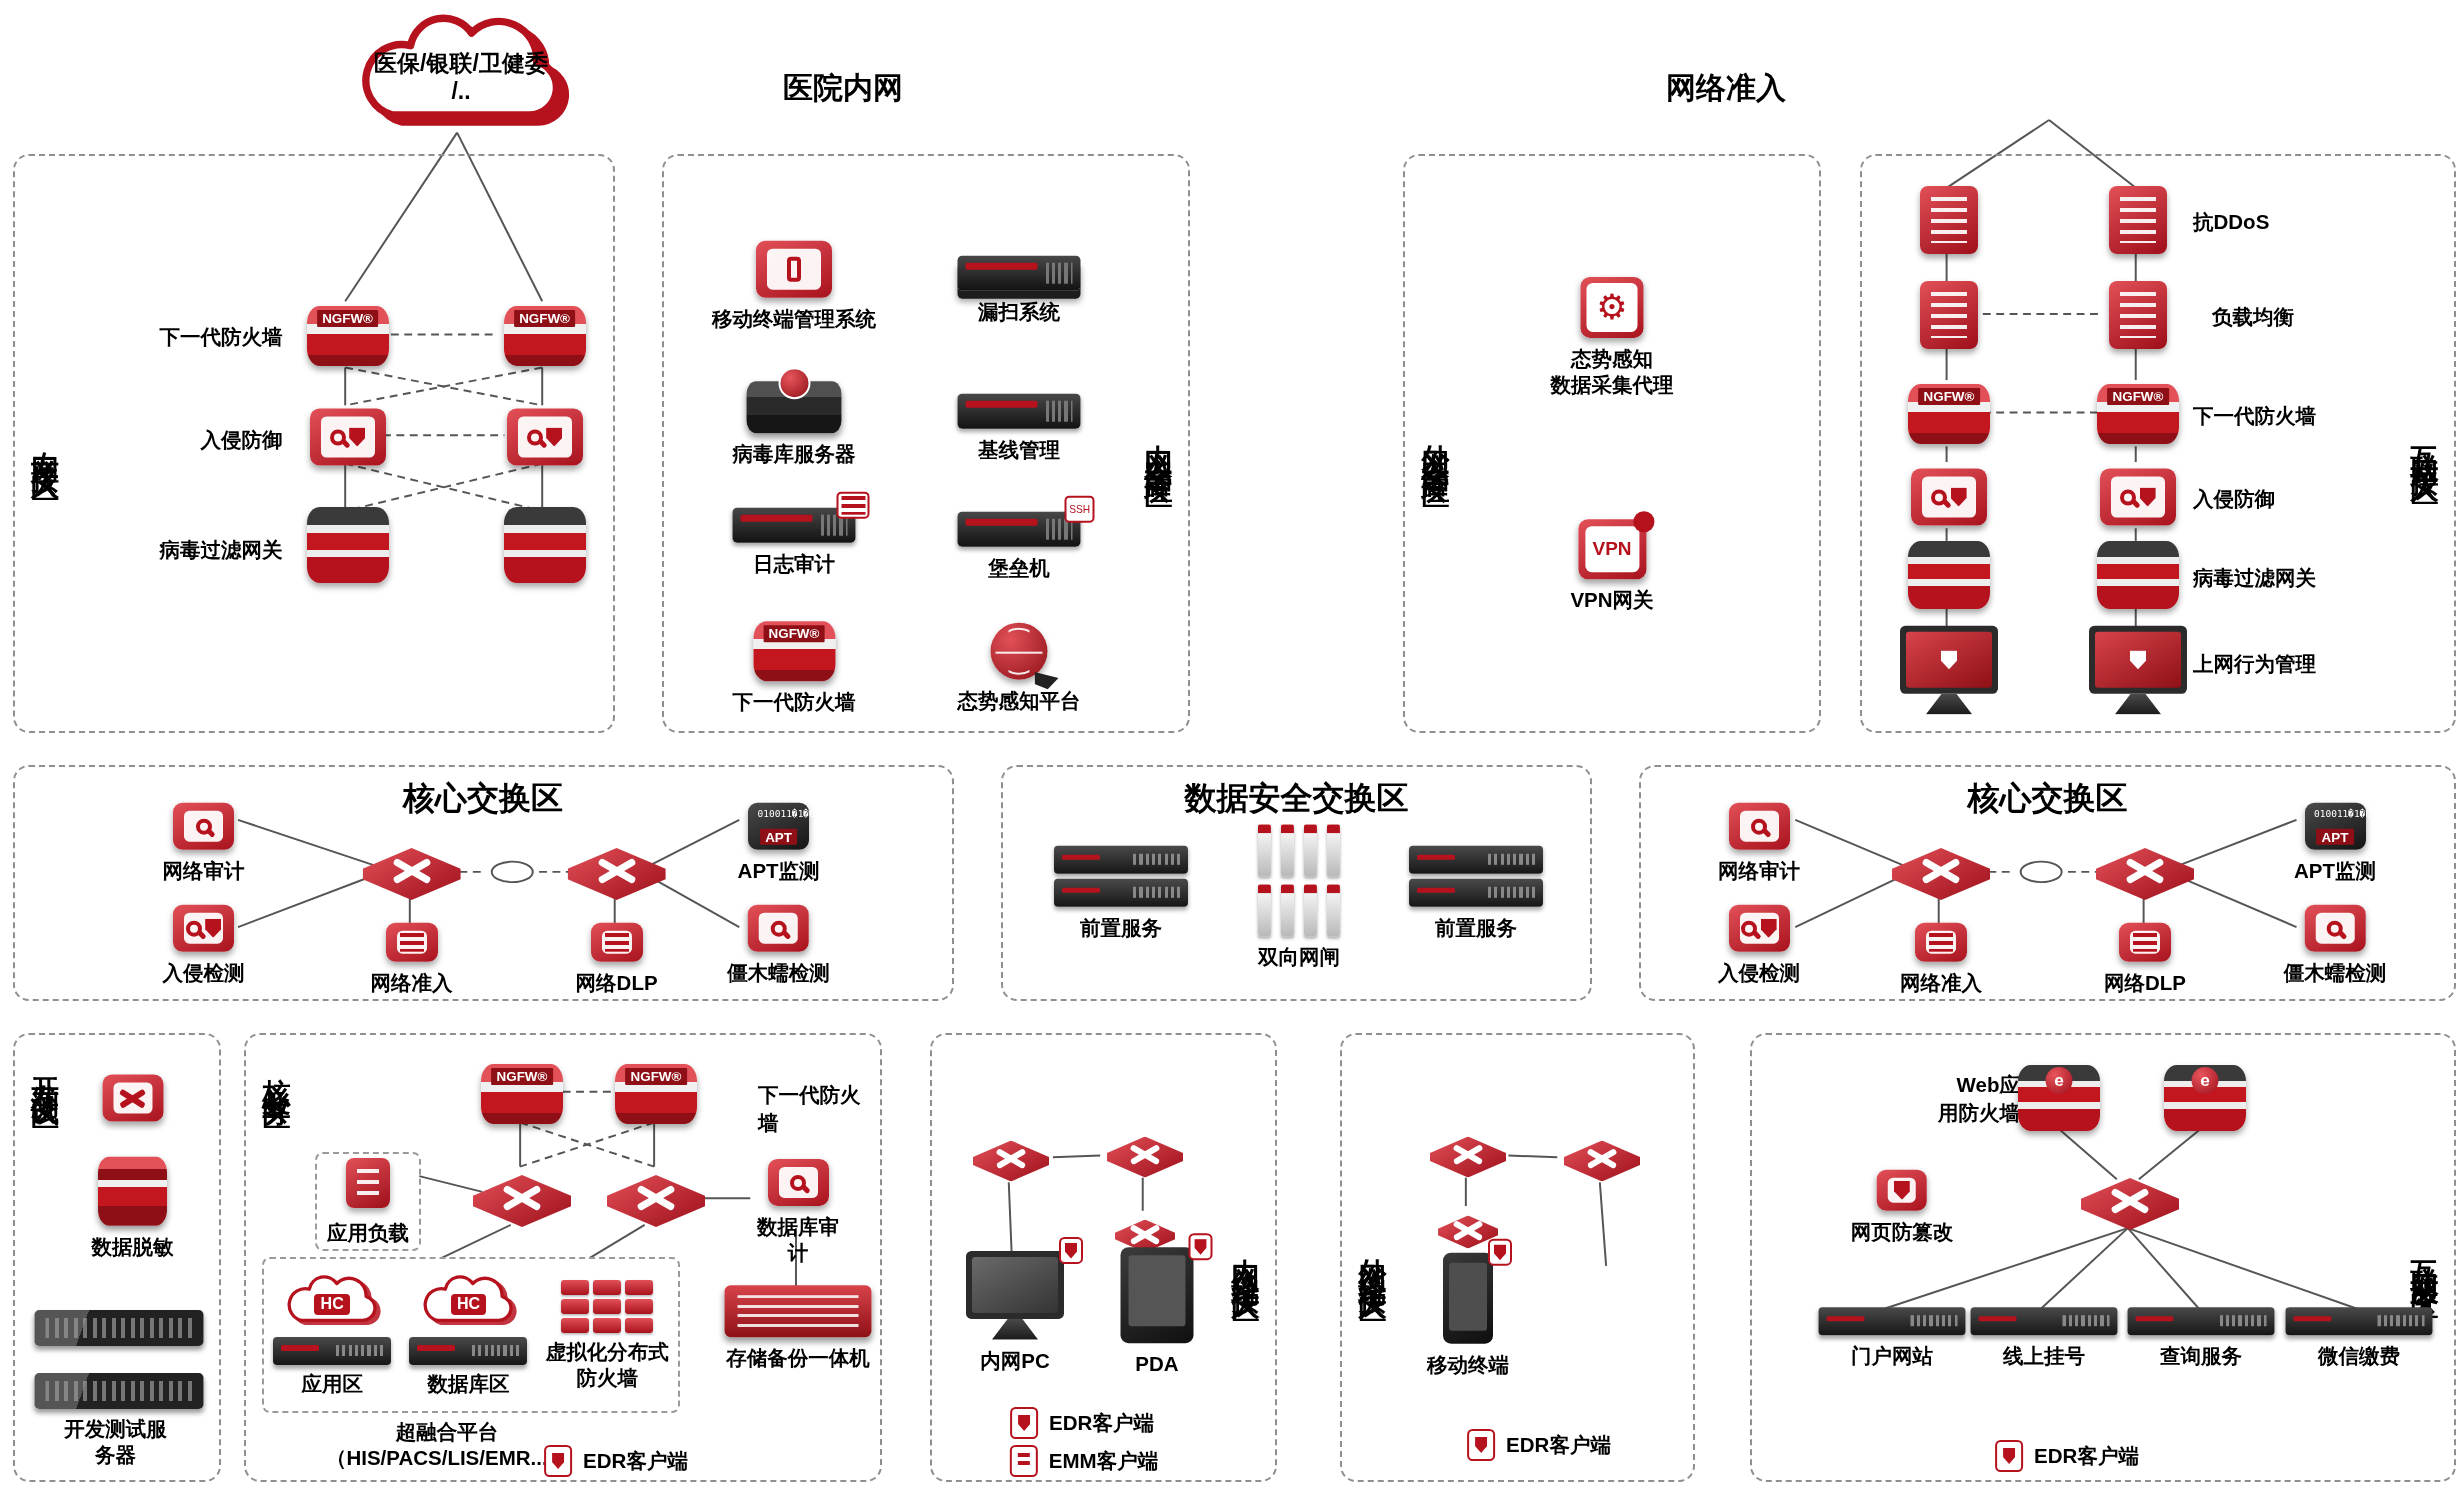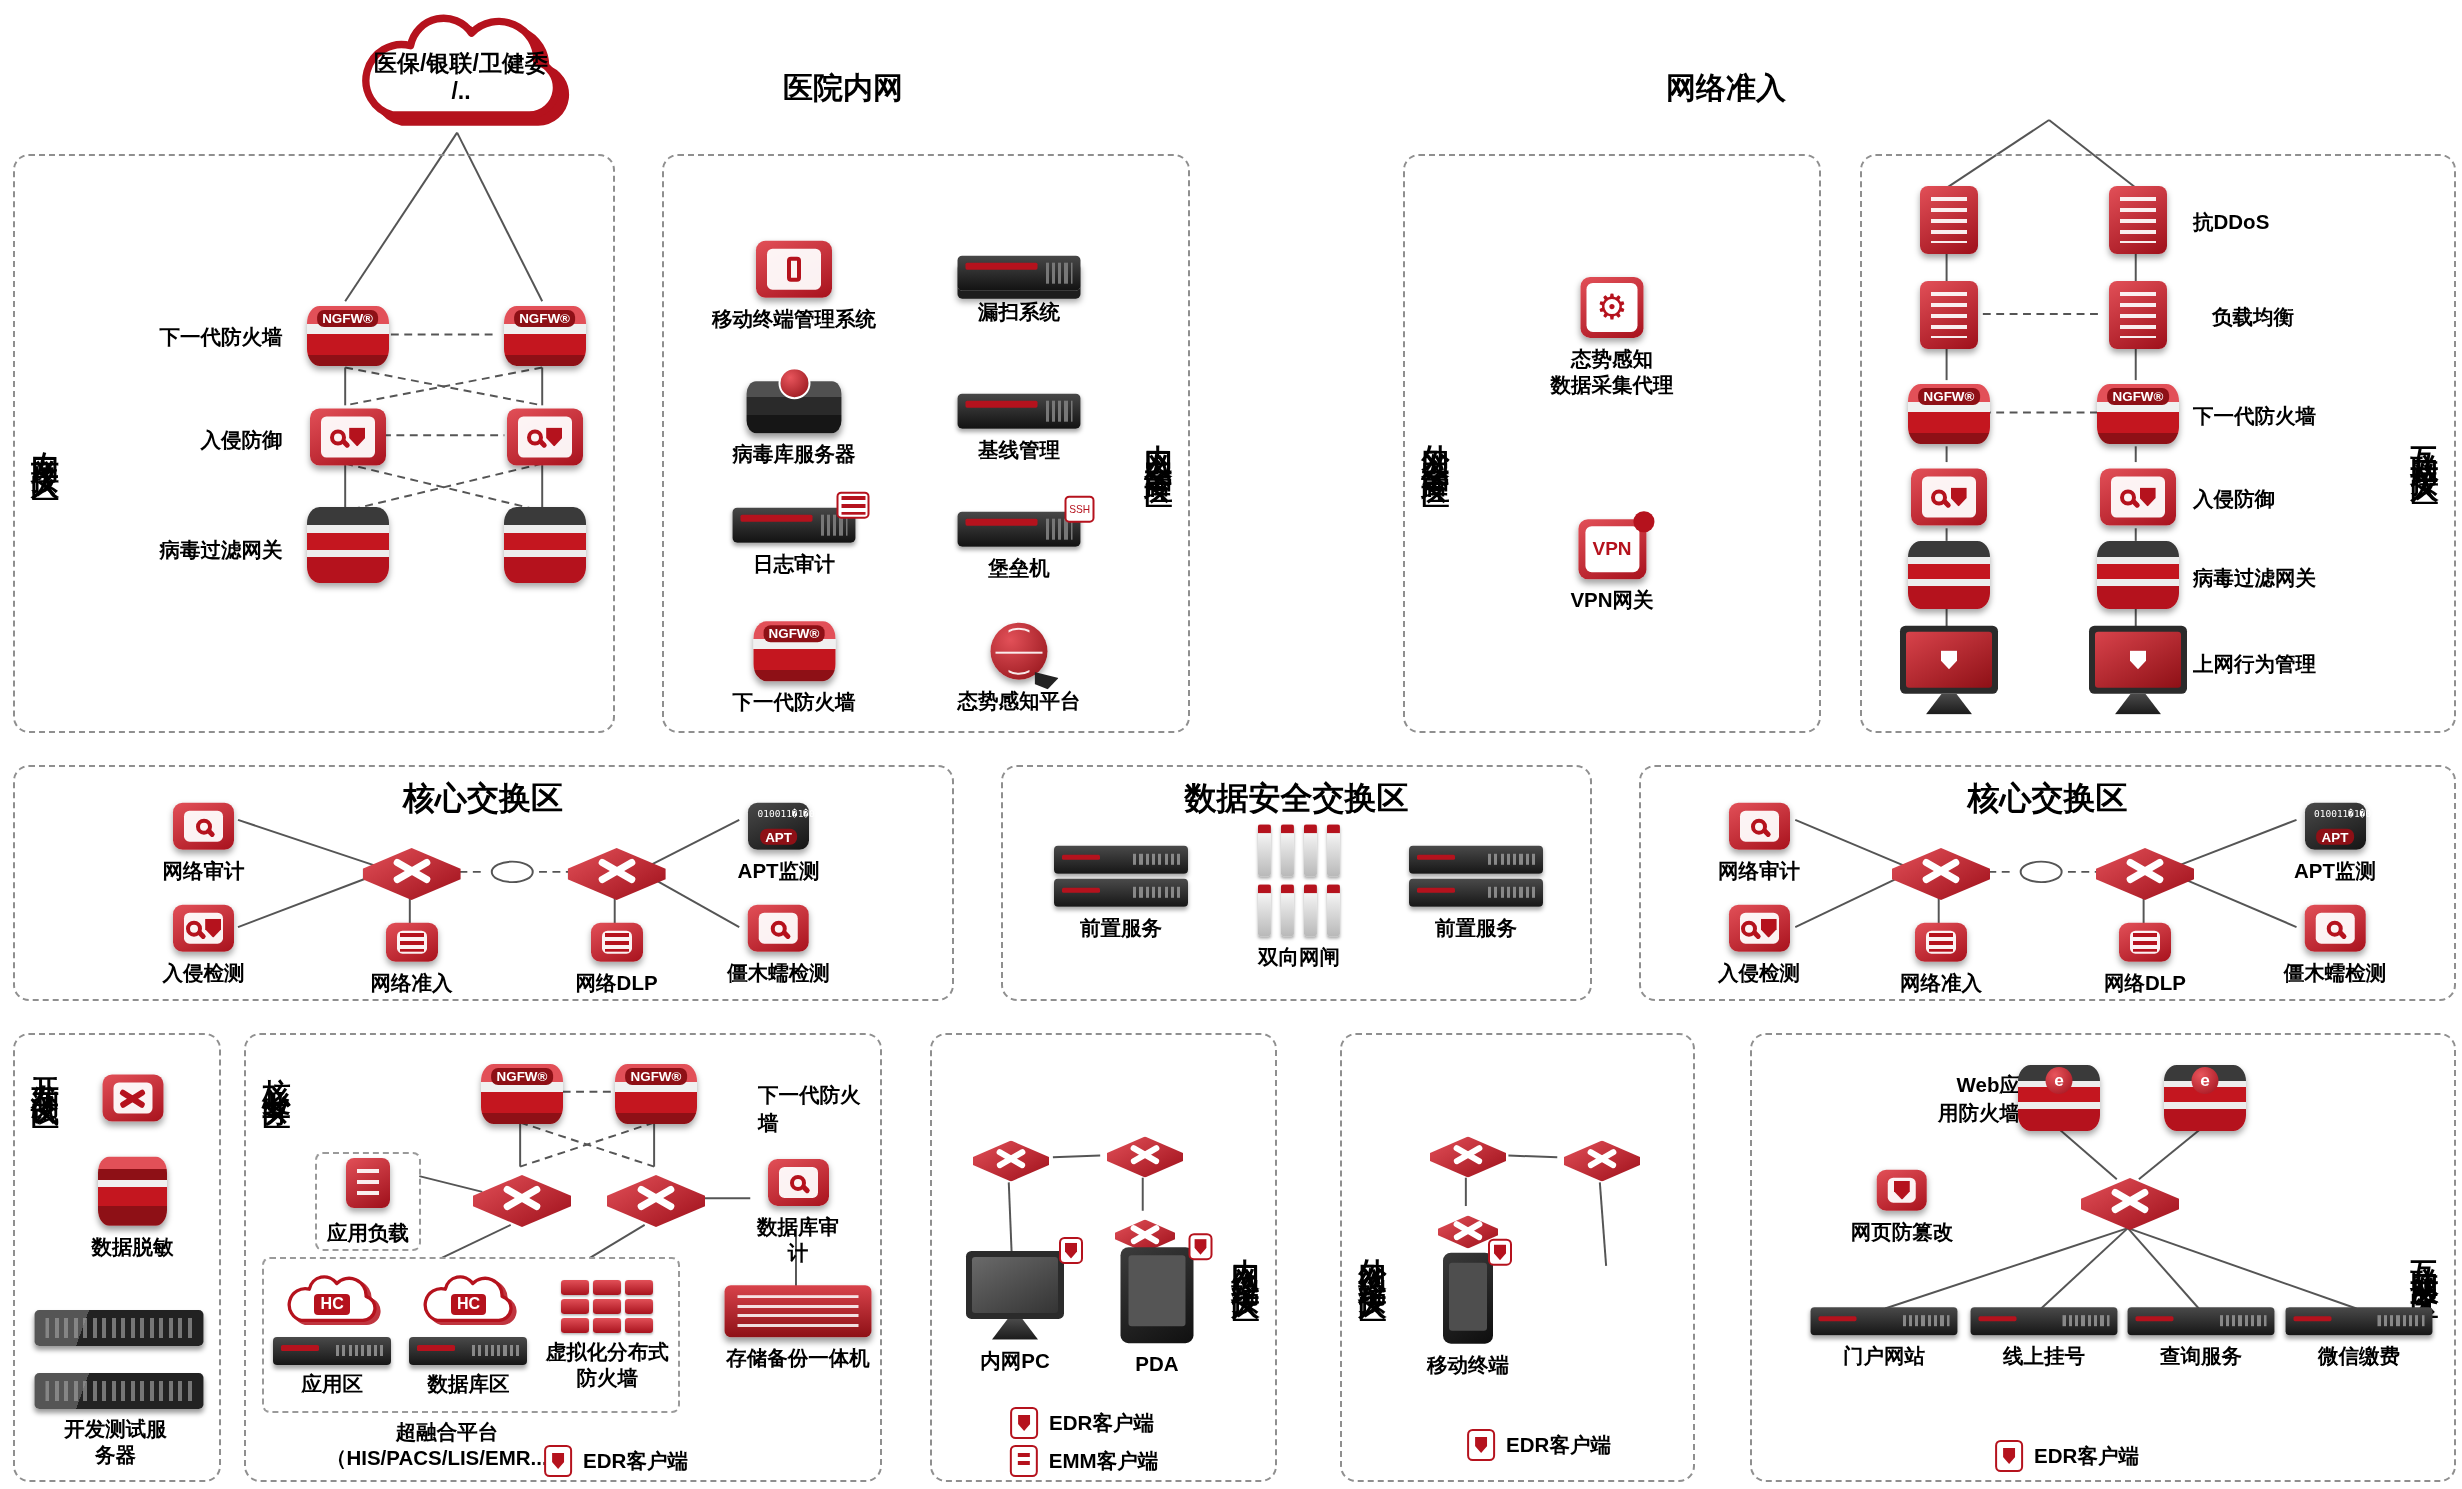--- a/index.html
+++ b/index.html
@@ -24,21 +24,21 @@
   
   .cloud{position:absolute;z-index:3;display:flex;align-items:center;justify-content:center;}
   .cloud svg{position:absolute;inset:0;width:100%;height:100%;filter:drop-shadow(9.5px 7px 0 #b5121d);color:#b5121d;}
   .cloud-text{position:relative;z-index:1;font-weight:bold;font-size:23px;text-align:center;white-space:pre-line;line-height:1.2;padding-top:11px;}
 
   
   .cyl{width:82px;height:60px;border-radius:12.6px/17.3px;position:relative;
        background:linear-gradient(#e25058 0 30%,#f0f0f0 30% 46%,#c4161f 46% 82%,#8e1016 82% 100%);
        box-shadow:0 4px 6.3px rgba(0,0,0,.35);}
   .chip{position:absolute;top:4px;left:50%;transform:translateX(-50%);background:#8e1016;color:#fff;
-        font-size:13.4px;font-weight:bold;padding:0.8px 5.5px;border-radius:7px;white-space:nowrap;z-index:2;}
+        font-size:13.4px;font-weight:bold;padding:0.8px 5.5px;border-radius:1px;white-space:nowrap;z-index:2;}
   .cyl3{width:82px;height:76px;border-radius:12.6px/16px;position:relative;
         background:linear-gradient(#3a3a3a 0 24%,#ededed 24% 34%,#c4161f 34% 56%,#ededed 56% 66%,#b5121d 66% 100%);
         box-shadow:0 4px 6.3px rgba(0,0,0,.35);}
   .eball{position:absolute;top:1.6px;left:50%;transform:translateX(-50%);width:27px;height:27px;border-radius:50%;
          background:radial-gradient(circle at 35% 30%,#e8555c,#9e0f1a);color:#fff;font-weight:bold;font-size:17.3px;
          display:flex;align-items:center;justify-content:center;z-index:2;}
 
   .cube{width:76px;height:57px;border-radius:9.5px;position:relative;
         background:linear-gradient(155deg,#e25058,#a8121d);box-shadow:0 4px 6.3px rgba(0,0,0,.35);
         display:flex;align-items:center;justify-content:center;}
@@ -800,21 +800,21 @@
       <div class="cube small" style="width:50px;height:41px">
           <span class="gwrap">
             <span class="shieldg"></span>
           </span>
         </div>
       <div class="lbl">网页防篡改</div>
     </div>
     <div class="it" style="left:378px;top:169px">
         <div class="sw"></div>
       </div>
-    <div class="it" style="left:132px;top:303px">
+    <div class="it" style="left:140px;top:303px">
       <div class="rack" style="width:147px"></div>
       <div class="lbl">门户网站</div>
     </div>
     <div class="it" style="left:292px;top:303px">
       <div class="rack" style="width:147px"></div>
       <div class="lbl">线上挂号</div>
     </div>
     <div class="it" style="left:449px;top:303px">
       <div class="rack" style="width:147px"></div>
       <div class="lbl">查询服务</div>

